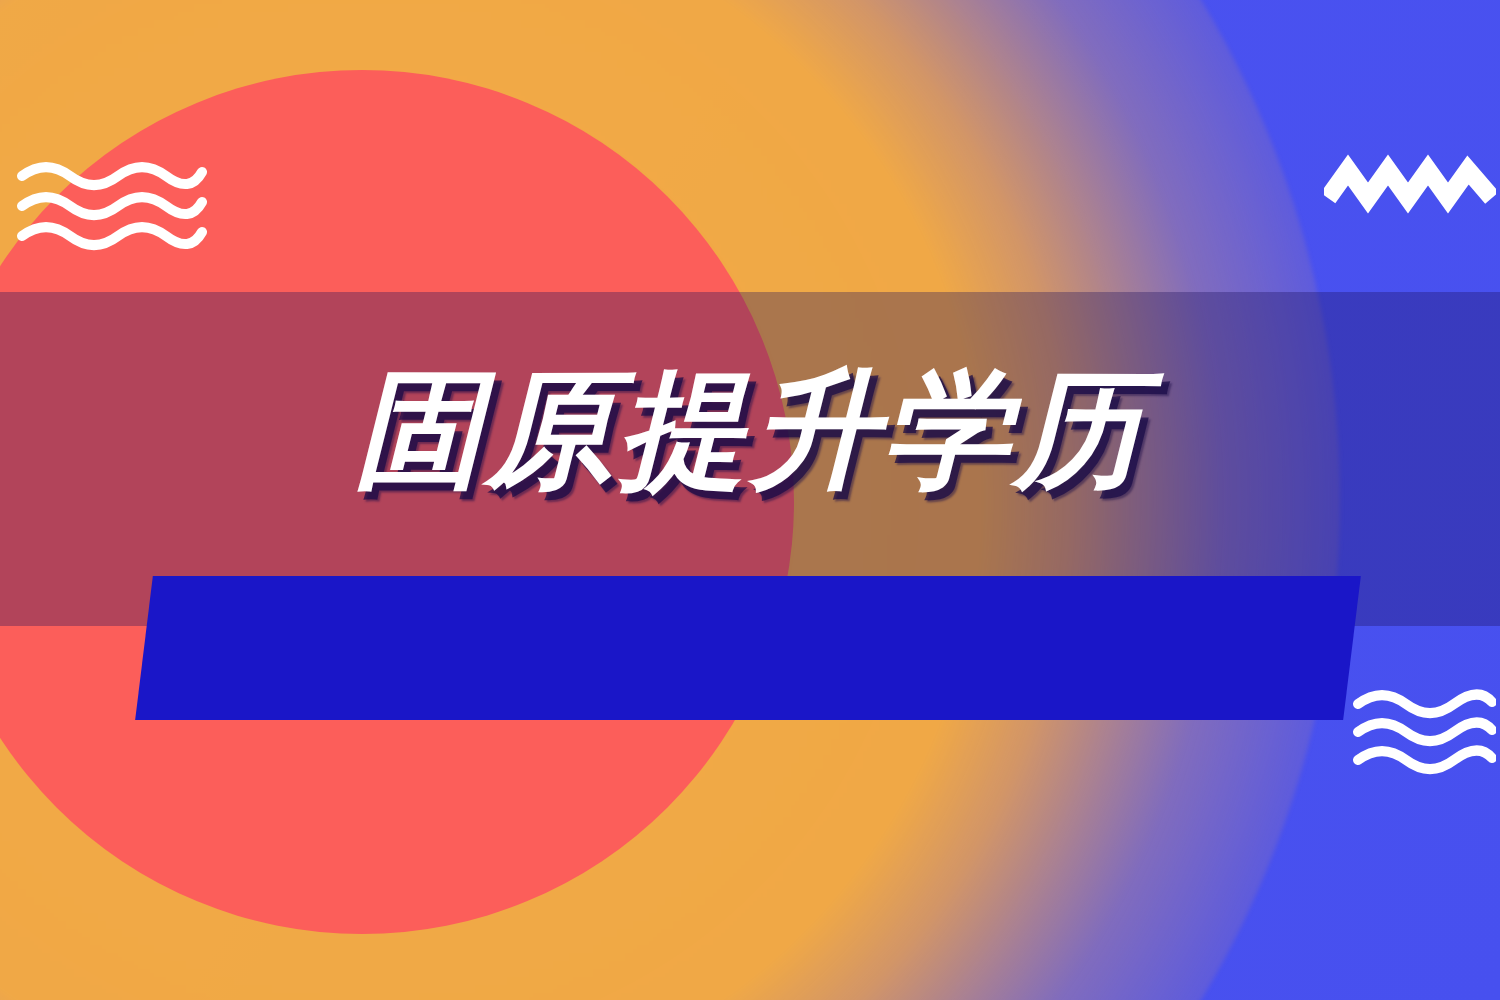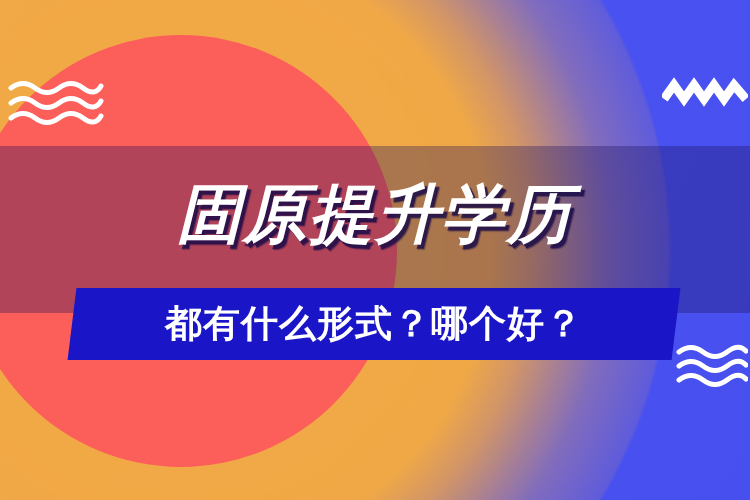--- a/index.html
+++ b/index.html
@@ -84,21 +84,20 @@
     color: #ffffff;
     font-size: 64px;
     font-weight: bold;
     font-style: italic;
     letter-spacing: 2px;
     line-height: 1;
     white-space: nowrap;
     text-shadow:
        3px 4px 0 rgba(24,10,70,0.72),
        4px 5px 1px rgba(24,10,70,0.45);
-    font-family: Liberation Serif, serif;
   }
   .subbanner {
     position: absolute;
     left: 72px;
     top: 288px;
     width: 604px;
     height: 72px;
     background: #1A16C8;
     transform: skewX(-7deg);
   }
@@ -145,16 +144,15 @@
       <path d="M3 10 Q15 1 27 10 T51 10 T70 9"></path>
       <path d="M3 24 Q15 15 27 24 T51 24 T70 23"></path>
       <path d="M3 38 Q15 29 27 38 T51 38 T70 37"></path>
     </g>
   </svg>
 
   <div class="text-wrap">
     <div class="headline">固原提升学历</div>
 
     <div class="subbanner"></div>
-    <div class="subbanner-text">都有什么形式？哪个好？</div>
   </div>
 
 </div>
 
 </body></html>

